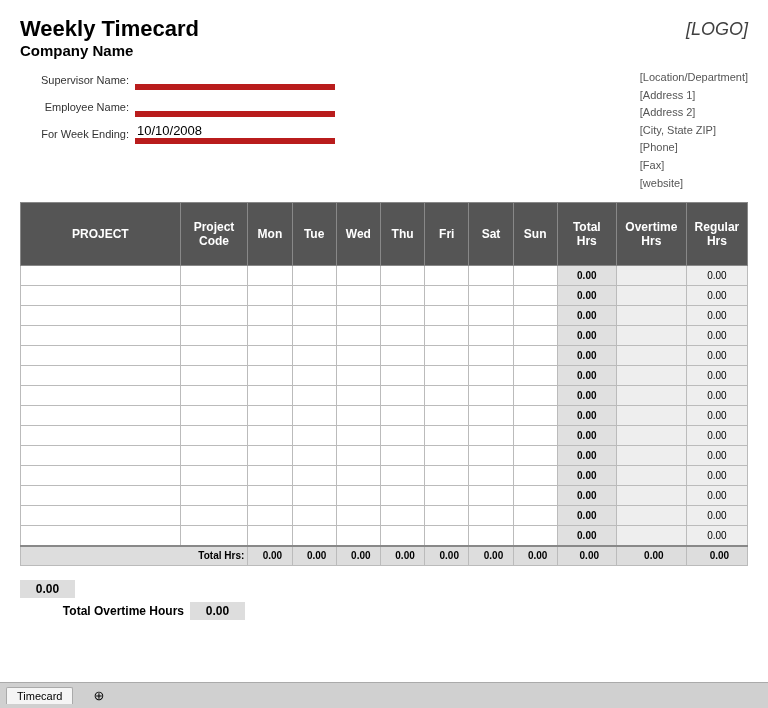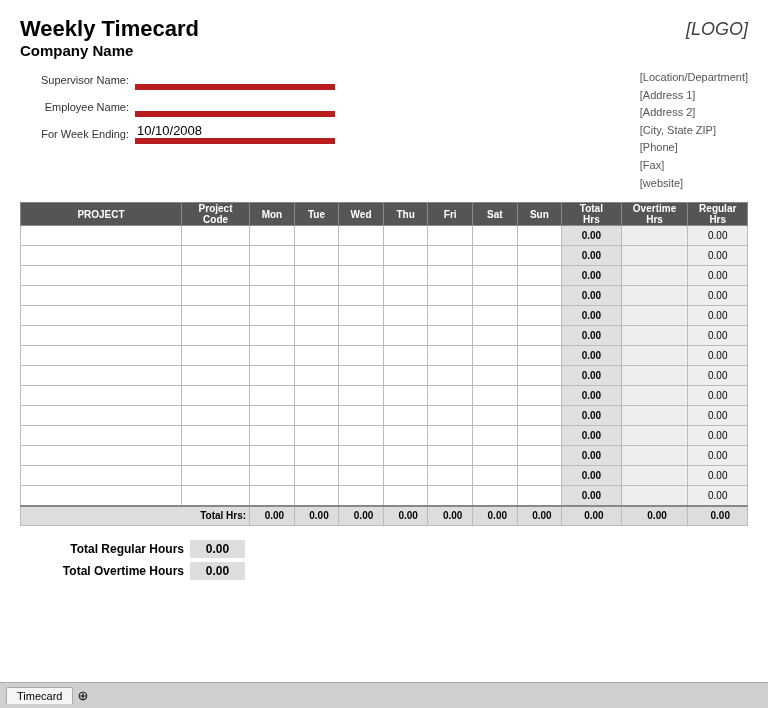--- a/index.html
+++ b/index.html
@@ -80,23 +80,23 @@
     .timecard-table {
       width: 100%;
       border-collapse: collapse;
       margin-top: 10px;
       font-size: 11px;
     }
     .timecard-table th {
       background: #555;
       color: #fff;
       text-align: center;
-      padding: 0 2px;
+      padding: 17px 2px;
       border: 1px solid #888;
-      font-size: 10px;
+      font-size: 12px;
       font-weight: bold;
     }
     .timecard-table td {
       border: 1px solid #bbb;
       padding: 2px 3px;
       height: 20px;
       text-align: center;
       font-size: 10px;
     }
     .timecard-table td.project-col {
@@ -146,21 +146,21 @@
       text-align: center;
       font-weight: bold;
     }
     
     .tab-bar {
       background: #d0d0d0;
       border-top: 1px solid #aaa;
       padding: 3px 6px;
       display: flex;
       align-items: center;
-      gap: 4px;
+      gap: 20px;
       height: 26px;
     }
     .tab {
       background: #f5f5f5;
       border: 1px solid #aaa;
       border-bottom: none;
       padding: 2px 10px;
       font-size: 11px;
       cursor: pointer;
       border-radius: 2px 2px 0 0;
@@ -439,21 +439,20 @@
           <td>0.00</td>
           <td class="total-col">0.00</td>
           <td class="overtime-col">0.00</td>
           <td class="regular-col">0.00</td>
         </tr>
       </tbody>
   </table>
 
   <div class="summary">
     <div class="summary-row">
-      <span class="summary-label">Total Regular Hours</span>
       <span class="summary-value">0.00</span>
     </div>
     <div class="summary-row">
       <span class="summary-label">Total Overtime Hours</span>
       <span class="summary-value">0.00</span>
     </div>
   </div>
 </div>
 
 <div class="tab-bar">

